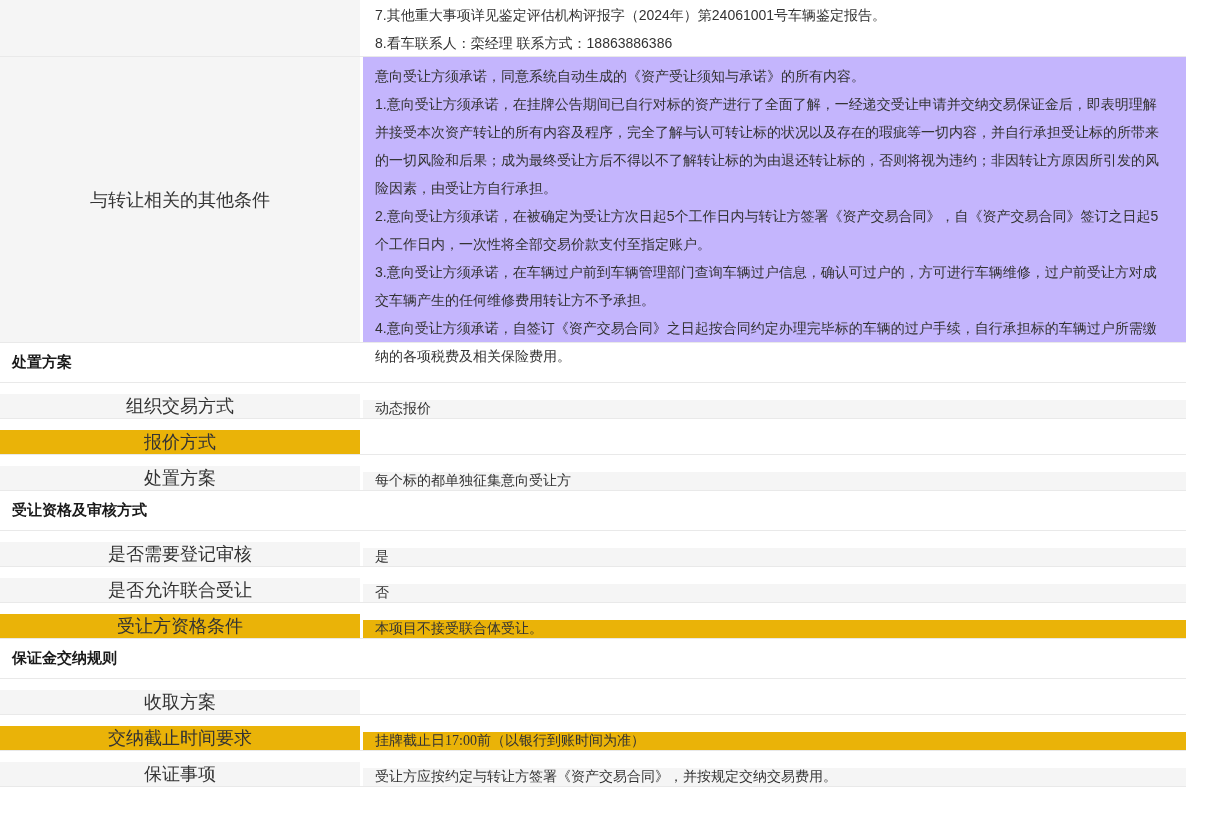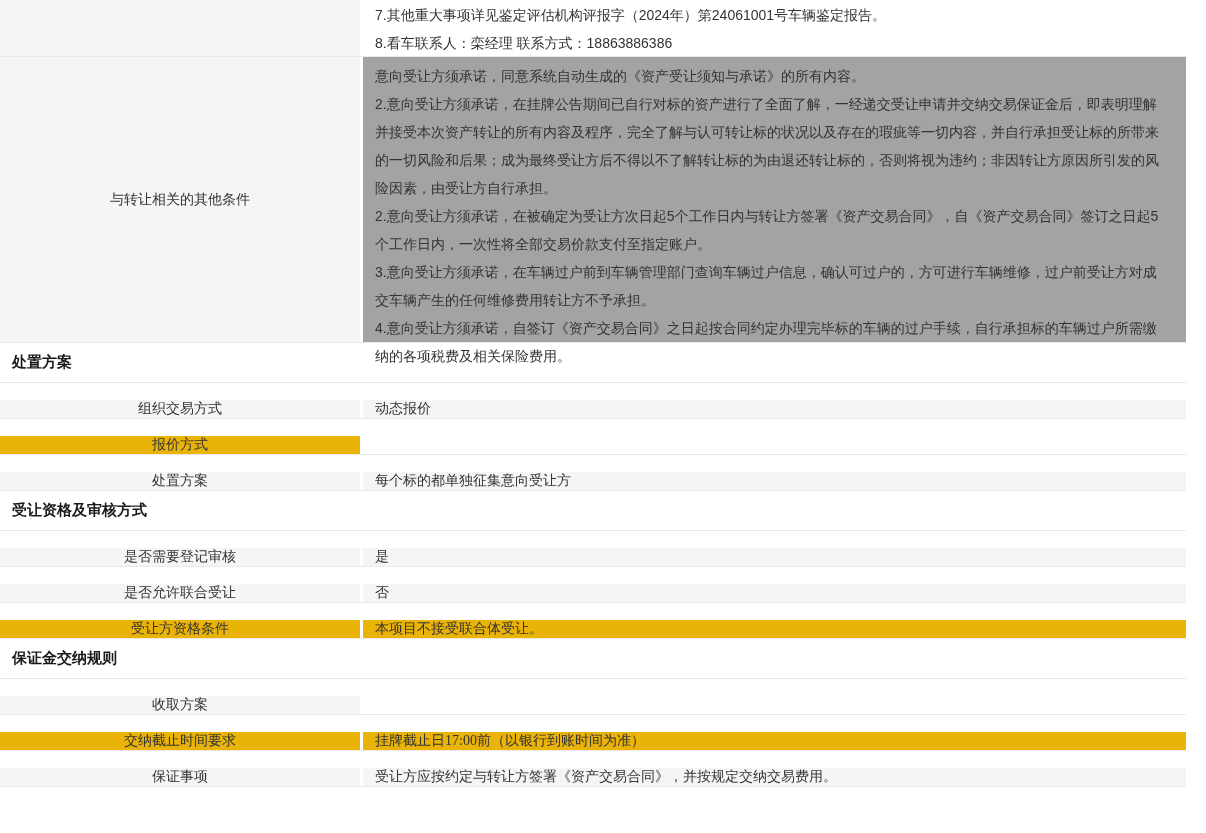--- a/index.html
+++ b/index.html
@@ -23,21 +23,21 @@
   }
   .label-cell {
     width: 363px;
     flex: 0 0 363px;
     display: flex;
     align-items: center;
     justify-content: center;
     text-align: center;
     border-right: 3px solid #ffffff;
     color: #333;
-    font-size: 14px;
+    font-size: 18px;
   }
   .value-cell {
     flex: 1 1 auto;
     display: flex;
     align-items: center;
     padding: 0 20px 0 12px;
     color: #333;
     font-size: 14px;
     line-height: 28px;
   }
@@ -45,21 +45,21 @@
   .row-partial .label-cell { background: #f5f5f5; }
   .row-partial .value-cell {
     background: #fff;
     display: block;
     padding-top: 1px;
     line-height: 28px;
   }
   .row-big { height: 286px; }
   .row-big .label-cell { background: #f5f5f5; }
   .row-big .value-cell {
-    background: #a3a3a3;
+    background: #c4b5fd;
     display: block;
     padding-top: 5px;
     line-height: 28px;
   }
   .section-header {
     height: 40px;
     display: flex;
     align-items: center;
     padding-left: 12px;
     background: #ffffff;
@@ -86,21 +86,21 @@
     <div class="value-cell">
       <div>7.其他重大事项详见鉴定评估机构评报字（2024年）第24061001号车辆鉴定报告。</div>
       <div>8.看车联系人：栾经理 联系方式：18863886386</div>
     </div>
   </div>
 
   <div class="row row-big">
     <div class="label-cell">与转让相关的其他条件</div>
     <div class="value-cell">
       <div>意向受让方须承诺，同意系统自动生成的《资产受让须知与承诺》的所有内容。</div>
-      <div>2.意向受让方须承诺，在挂牌公告期间已自行对标的资产进行了全面了解，一经递交受让申请并交纳交易保证金后，即表明理解并接受本次资产转让的所有内容及程序，完全了解与认可转让标的状况以及存在的瑕疵等一切内容，并自行承担受让标的所带来的一切风险和后果；成为最终受让方后不得以不了解转让标的为由退还转让标的，否则将视为违约；非因转让方原因所引发的风险因素，由受让方自行承担。</div>
+      <div>1.意向受让方须承诺，在挂牌公告期间已自行对标的资产进行了全面了解，一经递交受让申请并交纳交易保证金后，即表明理解并接受本次资产转让的所有内容及程序，完全了解与认可转让标的状况以及存在的瑕疵等一切内容，并自行承担受让标的所带来的一切风险和后果；成为最终受让方后不得以不了解转让标的为由退还转让标的，否则将视为违约；非因转让方原因所引发的风险因素，由受让方自行承担。</div>
       <div>2.意向受让方须承诺，在被确定为受让方次日起5个工作日内与转让方签署《资产交易合同》，自《资产交易合同》签订之日起5个工作日内，一次性将全部交易价款支付至指定账户。</div>
       <div>3.意向受让方须承诺，在车辆过户前到车辆管理部门查询车辆过户信息，确认可过户的，方可进行车辆维修，过户前受让方对成交车辆产生的任何维修费用转让方不予承担。</div>
       <div>4.意向受让方须承诺，自签订《资产交易合同》之日起按合同约定办理完毕标的车辆的过户手续，自行承担标的车辆过户所需缴纳的各项税费及相关保险费用。</div>
     </div>
   </div>
 
   <div class="section-header">处置方案</div>
 
   <div class="row data-row gray">
     <div class="label-cell">组织交易方式</div>

